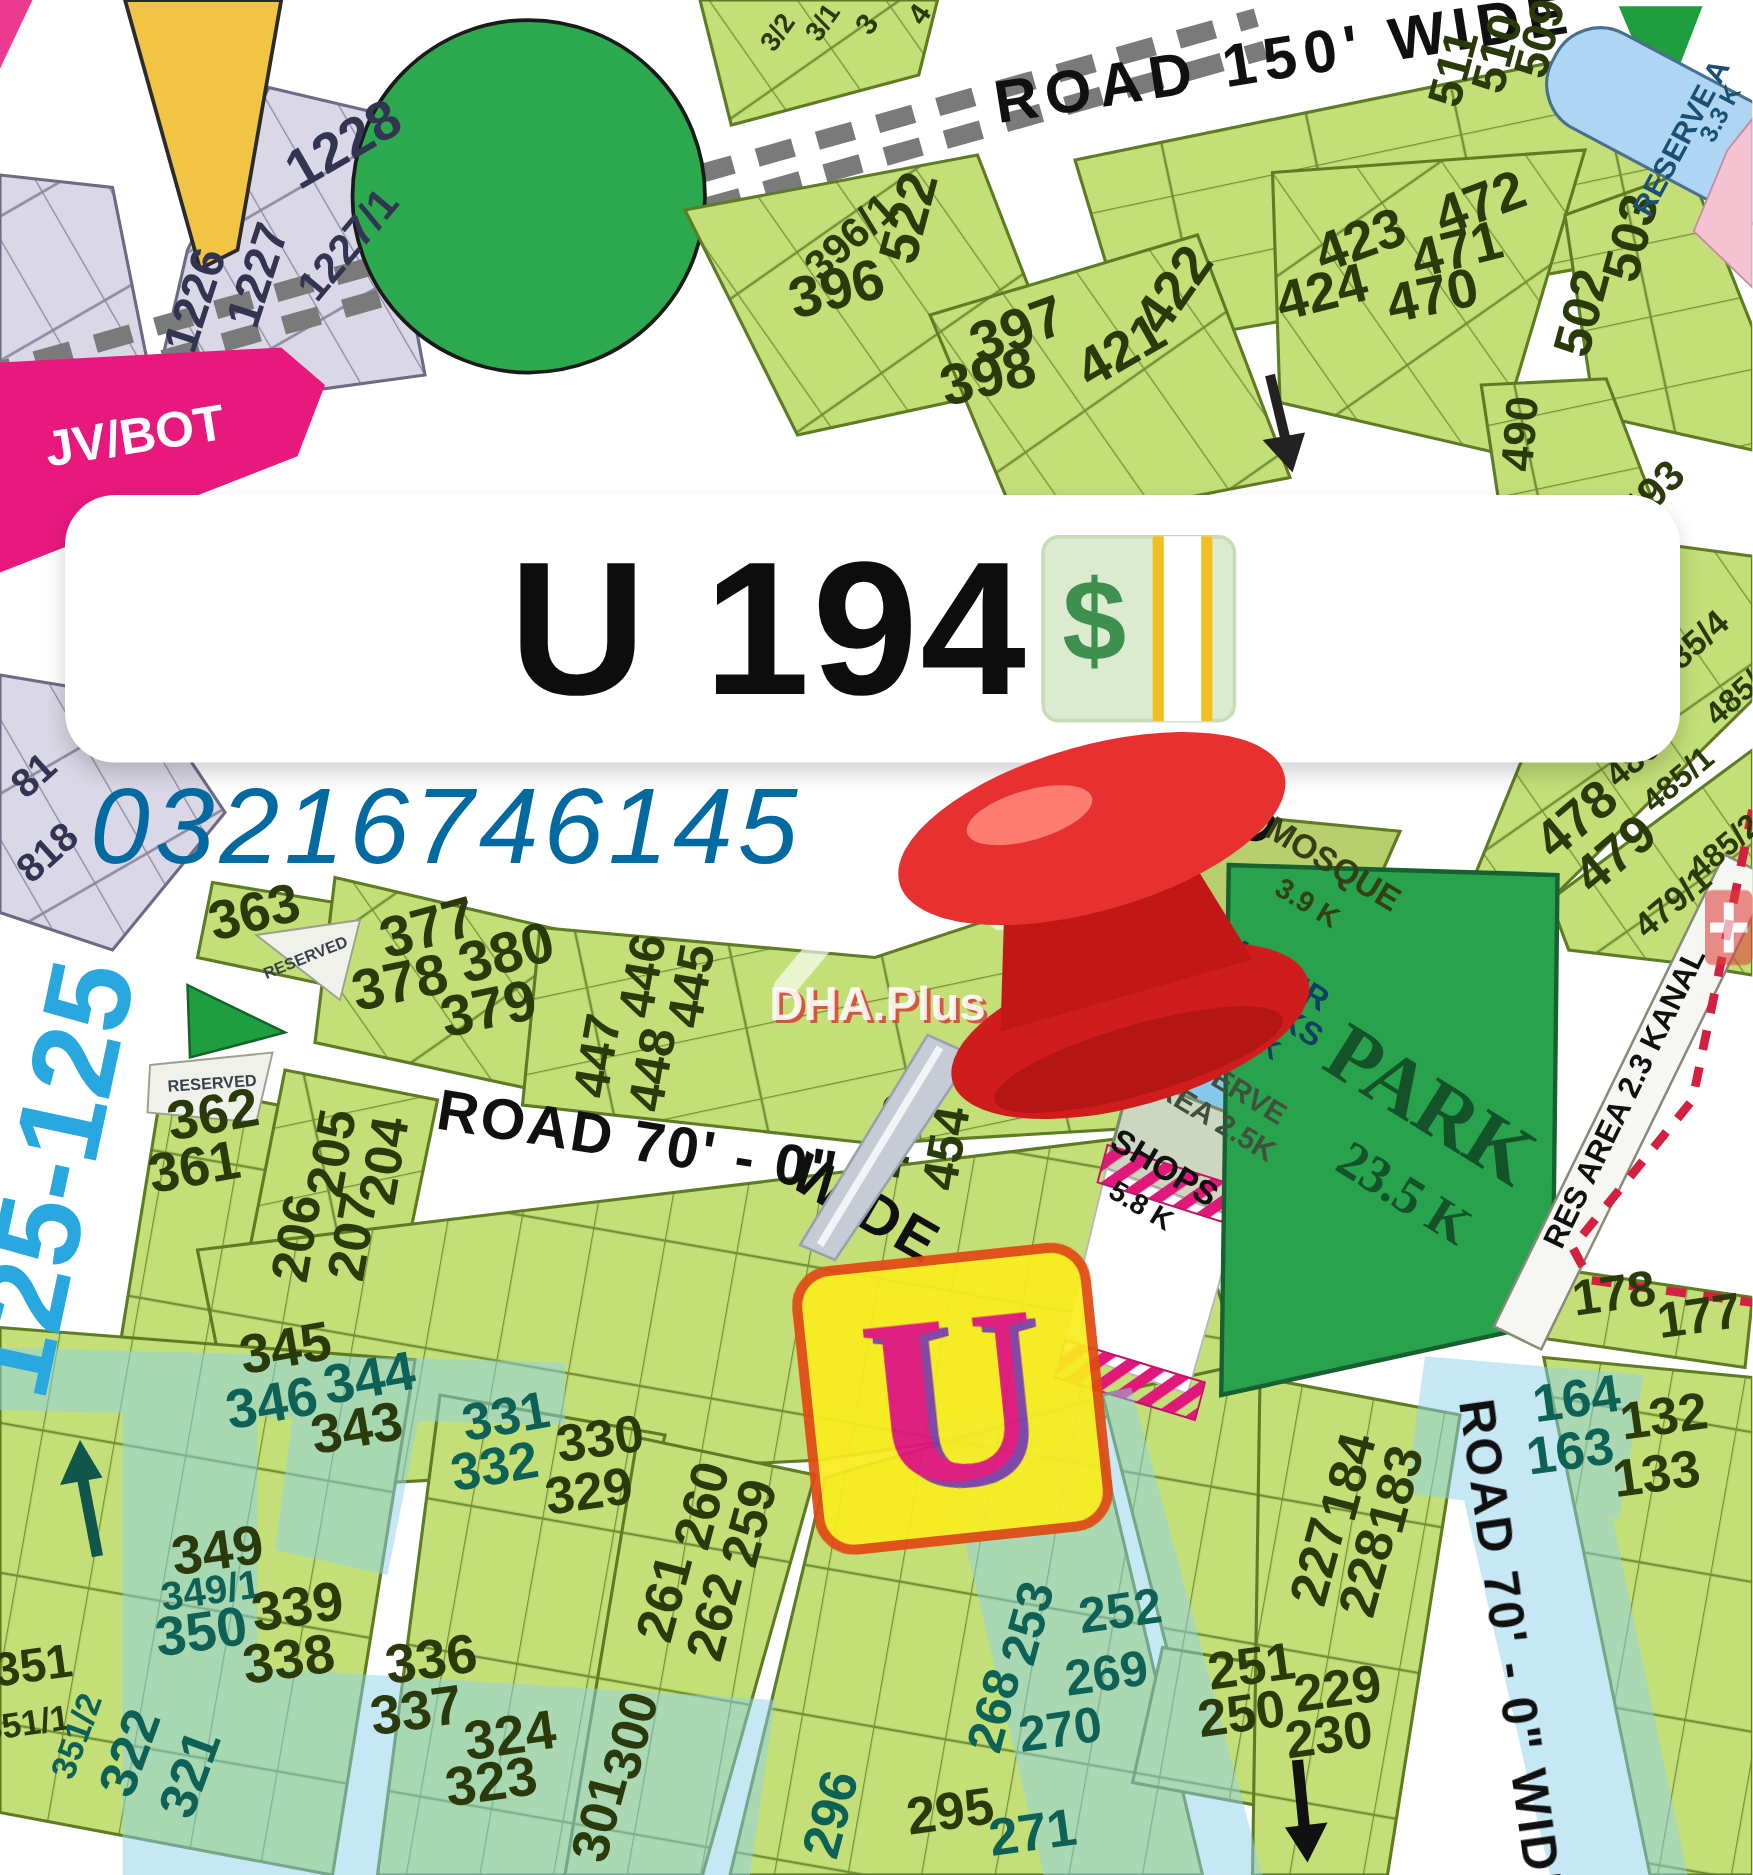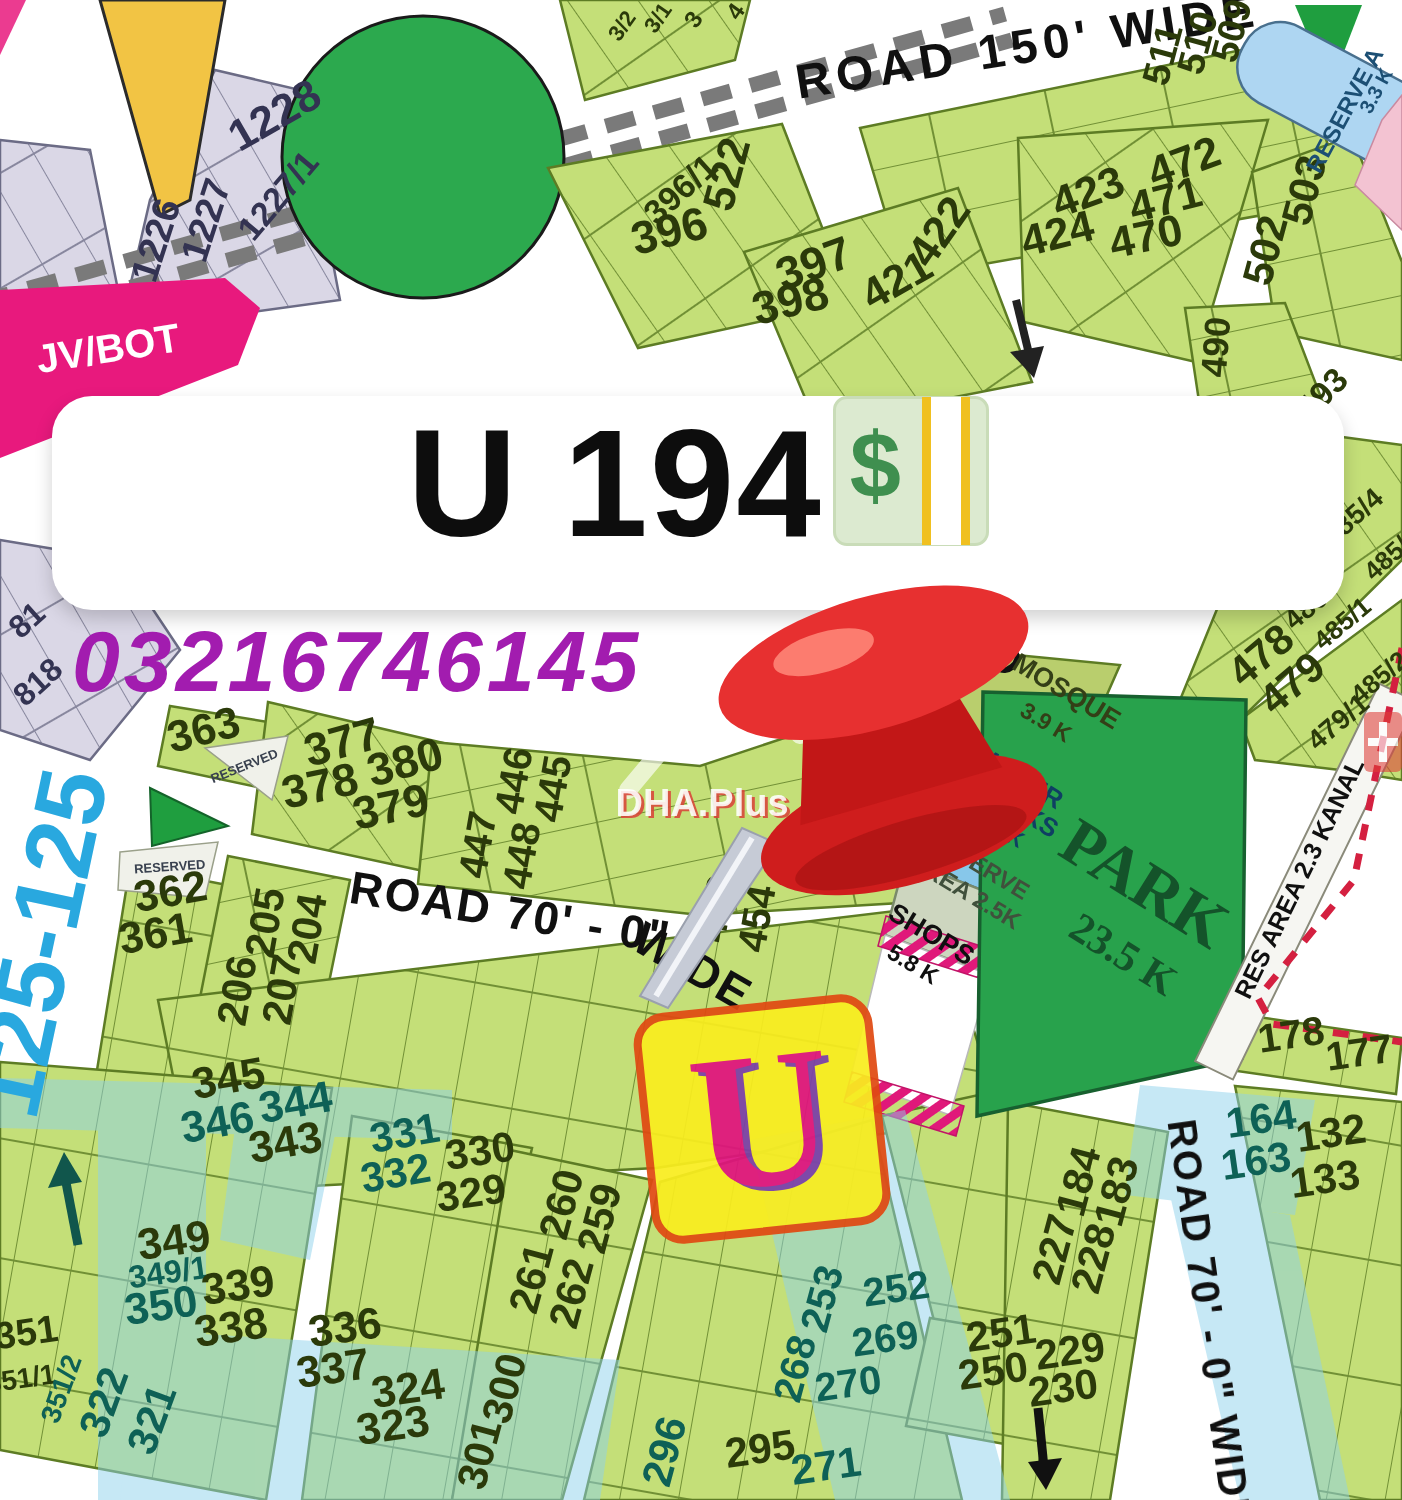--- a/index.html
+++ b/index.html
@@ -2,31 +2,31 @@
 <html><head>
 <meta charset="utf-8">
 <style>
   html,body{margin:0;padding:0;background:#ffffff;}
   .shot{position:relative;width:1402px;height:1500px;overflow:hidden;background:#fff;
         font-family:"Liberation Sans",sans-serif;}
   .shot svg{position:absolute;left:0;top:0;}
   #map-layer{z-index:1;}
   #pin-layer{z-index:10;pointer-events:none;}
   .banner{position:absolute;left:52px;top:396px;width:1292px;height:214px;background:#fff;
-          border-radius:40px;z-index:6;display:flex;justify-content:center;
+          border-radius:40px;z-index:6;display:flex;align-items:center;justify-content:center;
           gap:10px;box-shadow:0 8px 18px rgba(0,0,0,.18);font-weight:bold;font-size:152px;
           color:#0d0d0d;letter-spacing:2px;white-space:nowrap;}
   .note{display:inline-block;width:150px;height:144px;background:#dcead0;border-radius:14px;
         position:relative;border:3px solid #c9dcb8;}
   .note i{position:absolute;left:14px;top:14px;font-style:normal;font-weight:bold;font-size:92px;
         color:#3f8f4f;}
   .note::after{content:"";position:absolute;right:16px;top:-2px;bottom:-2px;width:30px;
         background:#fff;border-left:9px solid #f0c020;border-right:9px solid #f0c020;}
-  .phone{position:absolute;left:72px;top:612px;z-index:6;font-weight:bold;font-style:italic;
-        font-size:86px;color:#a21caf;letter-spacing:4px;}
+  .phone{position:absolute;left:72px;top:612px;z-index:6;font-weight:normal;font-style:italic;
+        font-size:86px;color:#0369a1;letter-spacing:4px;}
   .umarker{position:absolute;left:642px;top:1003px;width:224px;height:216px;z-index:4;
         background:#f9ed1f;border:8px solid #e04a12;border-radius:32px;opacity:.93;
         transform:rotate(-6deg);display:flex;align-items:center;justify-content:center;}
   .umarker span{font-family:"Liberation Serif",serif;font-weight:bold;font-size:195px;
         color:#e0137e;text-shadow:7px 5px 0 #7b3fa8;line-height:1;}
 </style>
 </head>
 <body>
 
 <div class="shot">

